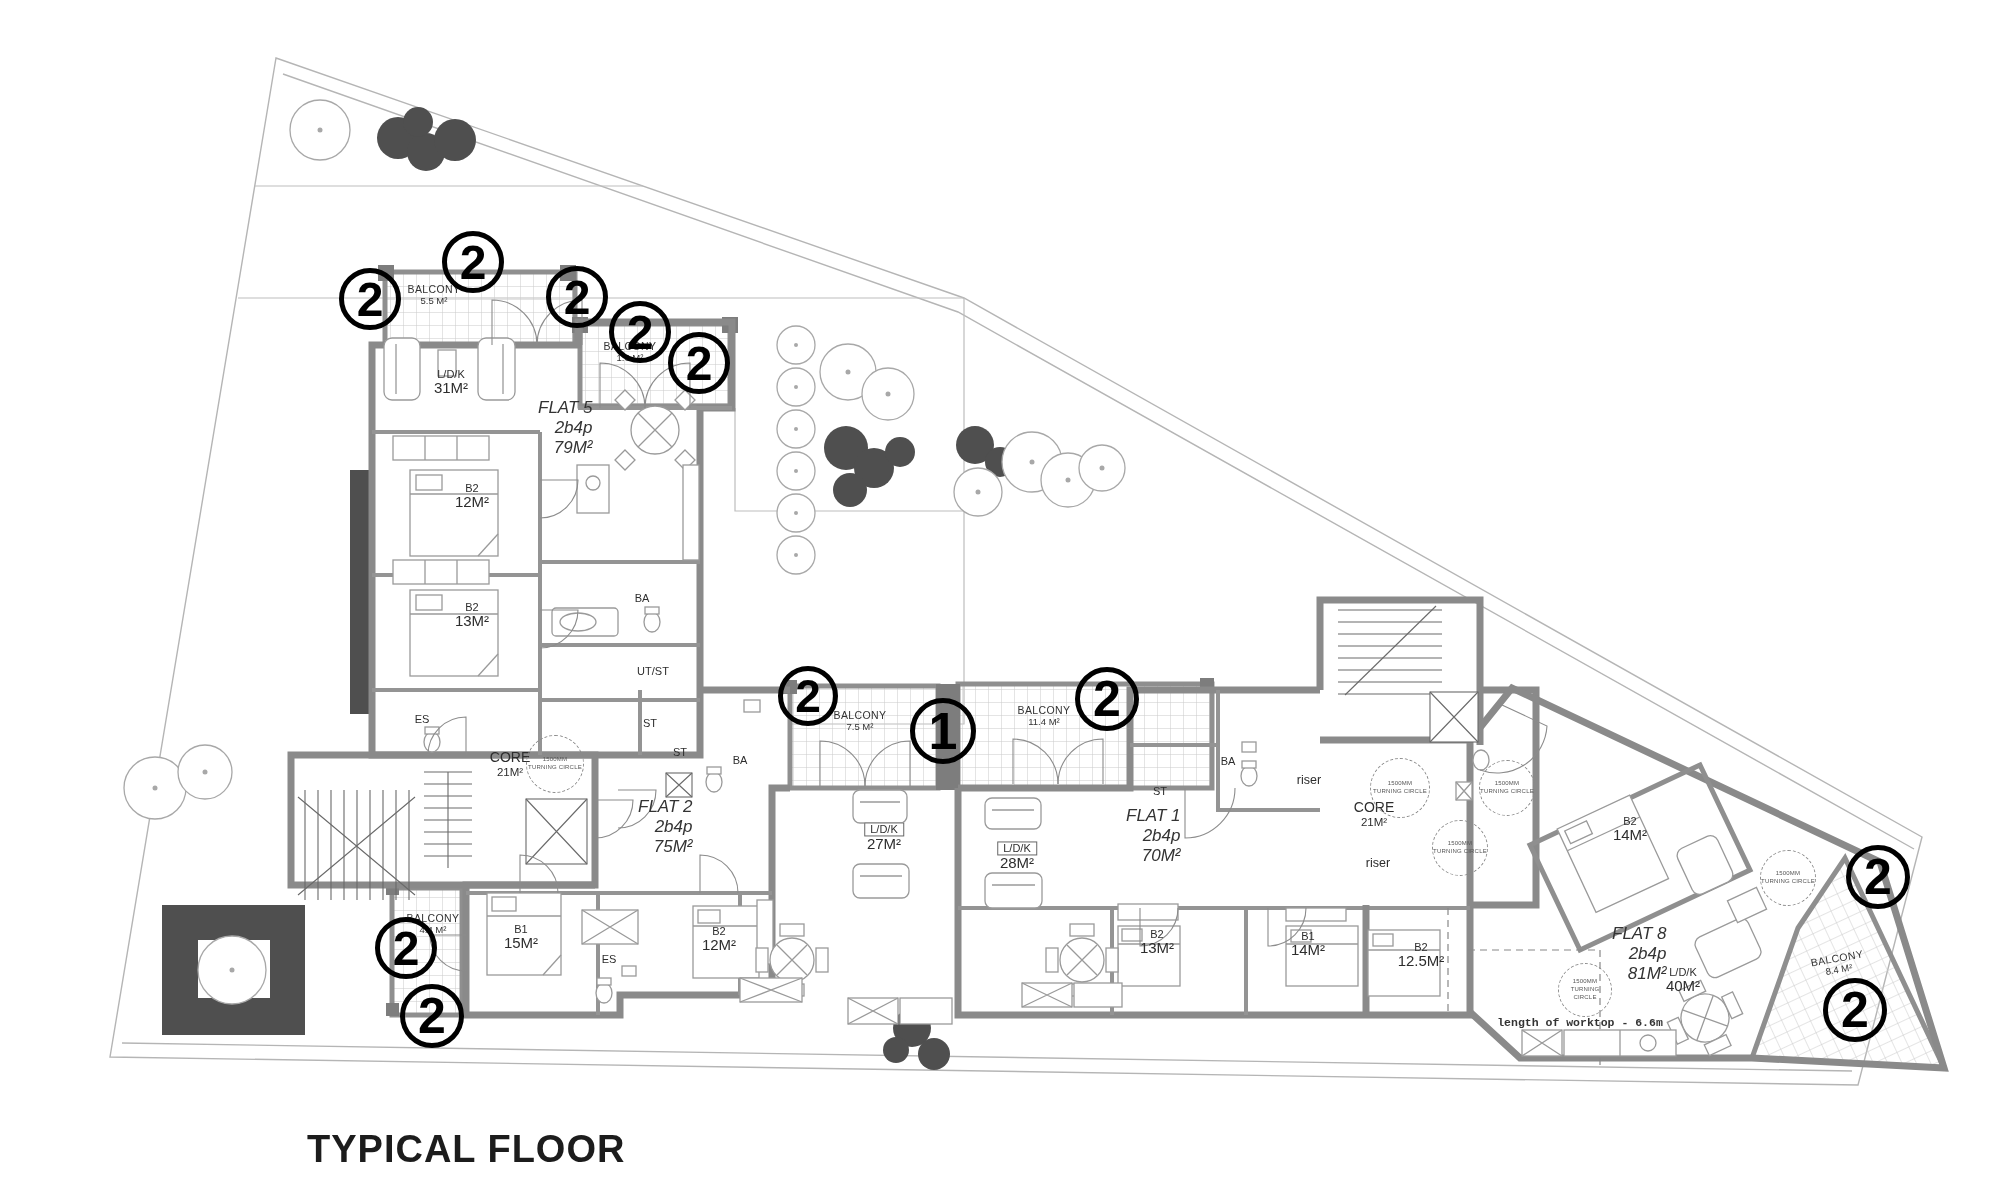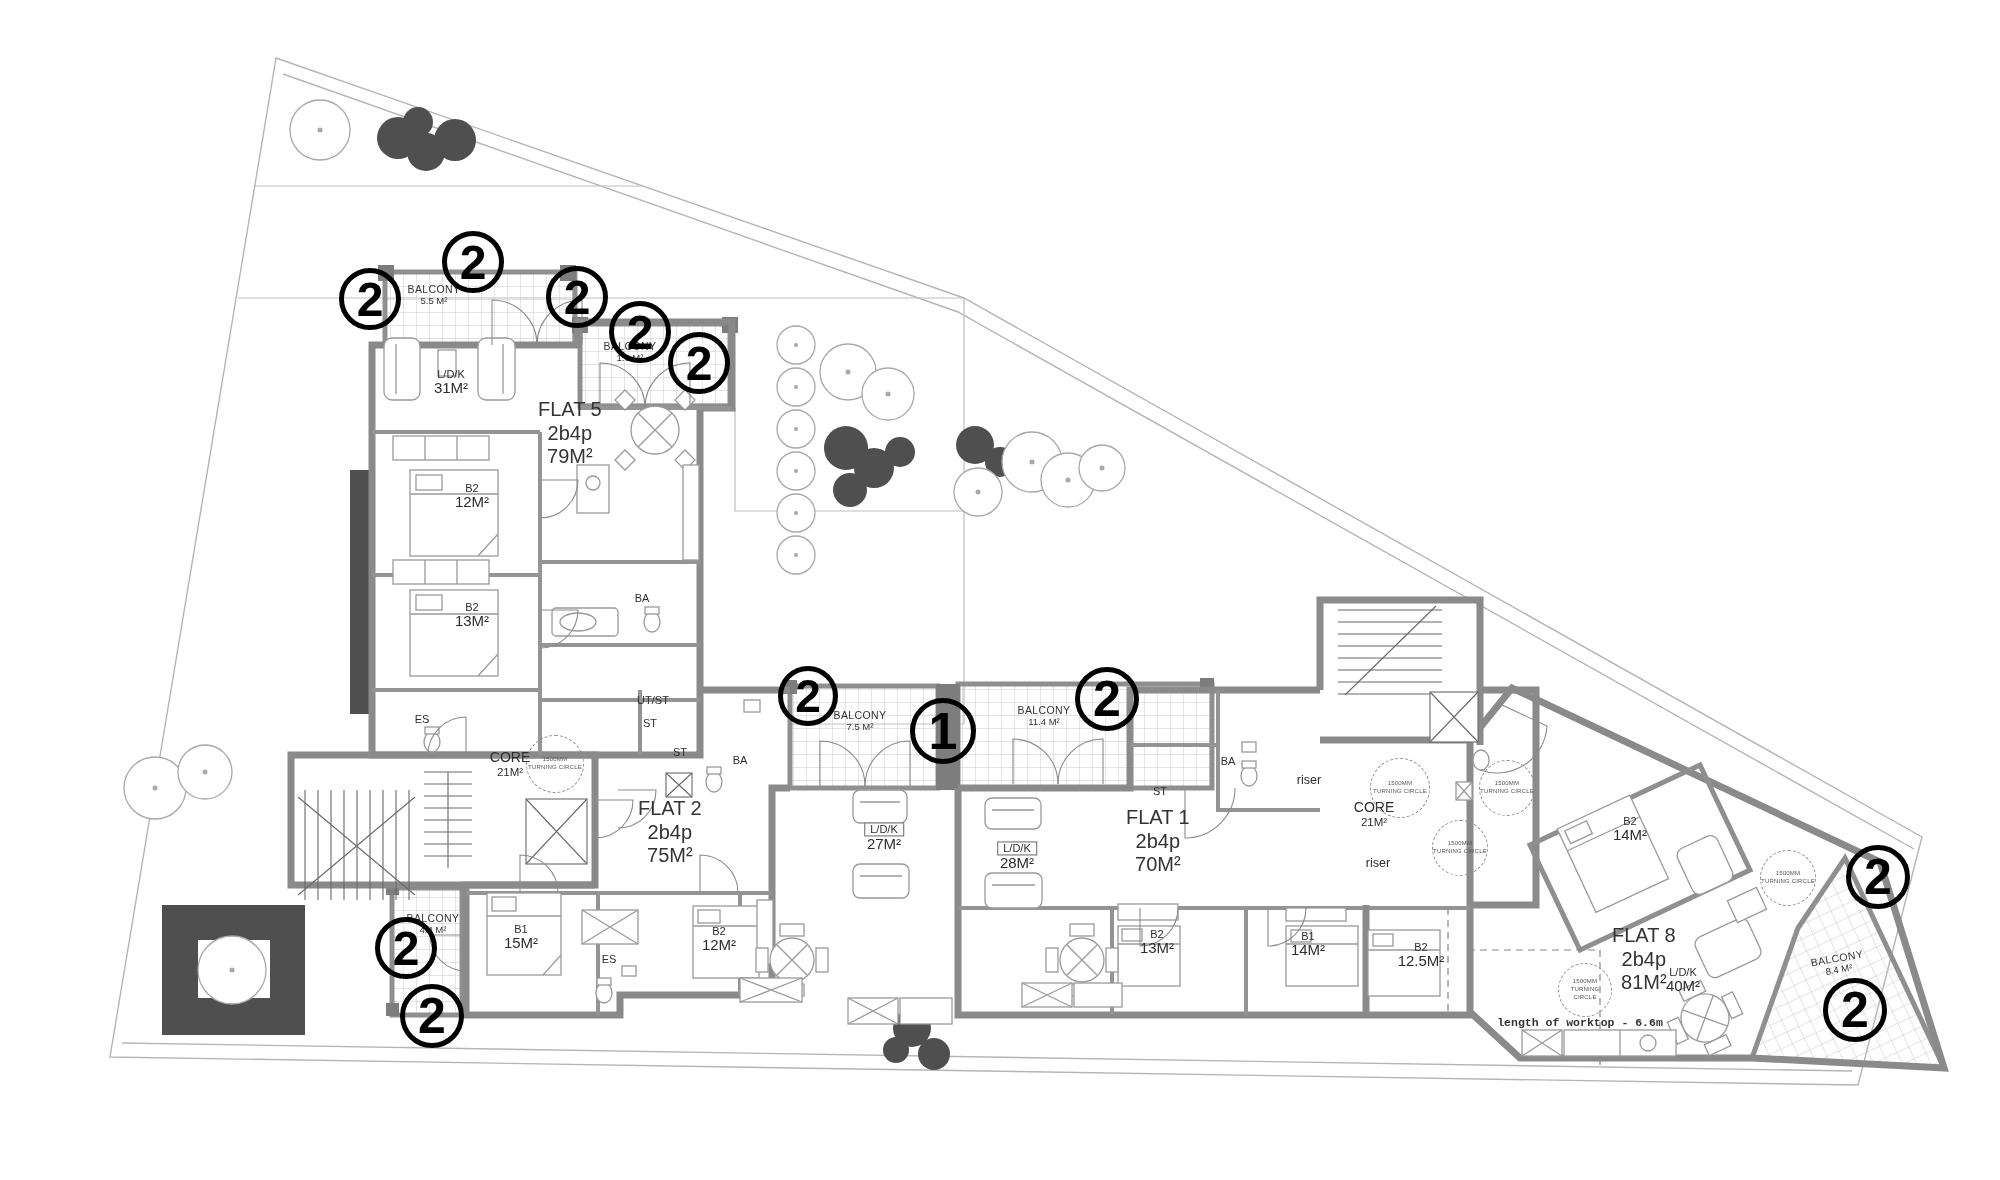--- a/index.html
+++ b/index.html
@@ -26,21 +26,21 @@
   .lbl{position:absolute;transform:translate(-50%,-50%);text-align:center;color:#2d2d2d;
        font-size:11px;line-height:1.12;white-space:nowrap;}
   .lbl .sub{font-size:15px;}
   .lbl.big{font-size:14px;}
   .lbl.big .sub{font-size:11.5px;}
   .lbl.lower{font-size:12.5px;}
   .lbl.balcony{font-size:10.5px;letter-spacing:.4px;color:#333;}
   .lbl.balcony .sub{font-size:9.5px;letter-spacing:0;}
   .lbl.boxed .main{border:1px solid #666;padding:0 5px;background:#fff;}
   .lbl.note{font-size:11.5px;font-weight:bold;color:#333;}
-  .flat-lbl{position:absolute;font-size:20px;color:#333;line-height:1.18;text-align:center;white-space:nowrap;}
+  .flat-lbl{position:absolute;font-size:17px;color:#333;line-height:1.18;text-align:right;white-space:nowrap;font-style:italic;}
   .marker{position:absolute;box-sizing:border-box;border:5px solid #000;border-radius:50%;
           background:transparent;color:#000;font-weight:700;display:flex;align-items:center;
           justify-content:center;}
   .tcircle{position:absolute;box-sizing:border-box;border:1.4px dashed #8a8a8a;border-radius:50%;
            display:flex;flex-direction:column;align-items:center;justify-content:center;
            text-align:center;font-size:6px;color:#555;line-height:1.3;letter-spacing:.2px;}
   .title{position:absolute;font-size:38px;font-weight:600;color:#1c1c1c;letter-spacing:1px;}
 </style>
 </head>
 <body>
@@ -351,21 +351,21 @@
         <div class="main">B2</div>
         <div class="sub">12M²</div>
       </div>
       <div class="lbl " style="left: 472px; top: 616px;">
         <div class="main">B2</div>
         <div class="sub">13M²</div>
       </div>
       <div class="lbl " style="left: 642px; top: 598px;">
         <div class="main">BA</div>
       </div>
-      <div class="lbl " style="left: 653px; top: 671px; margin-top: 29px;">
+      <div class="lbl " style="left: 653px; top: 671px;">
         <div class="main">UT/ST</div>
       </div>
       <div class="lbl " style="left: 422px; top: 719px;">
         <div class="main">ES</div>
       </div>
       <div class="lbl big" style="left: 510px; top: 764px;">
         <div class="main">CORE</div>
         <div class="sub">21M²</div>
       </div>
       <div class="lbl " style="left: 650px; top: 723px;">
@@ -486,14 +486,15 @@
       <div class="tcircle" style="left: 1760px; top: 850px; width: 56px; height: 56px;">
         <div>1500MM</div>
         <div>TURNING CIRCLE</div>
       </div>
       <div class="tcircle" style="left: 1558px; top: 963px; width: 54px; height: 54px;">
         <div>1500MM</div>
         <div>TURNING CIRCLE</div>
       </div>
     </div>
 
+<div class="title" style="left: 307px; top: 1128px;">TYPICAL FLOOR</div>
 
 </div>
 
 </body></html>

